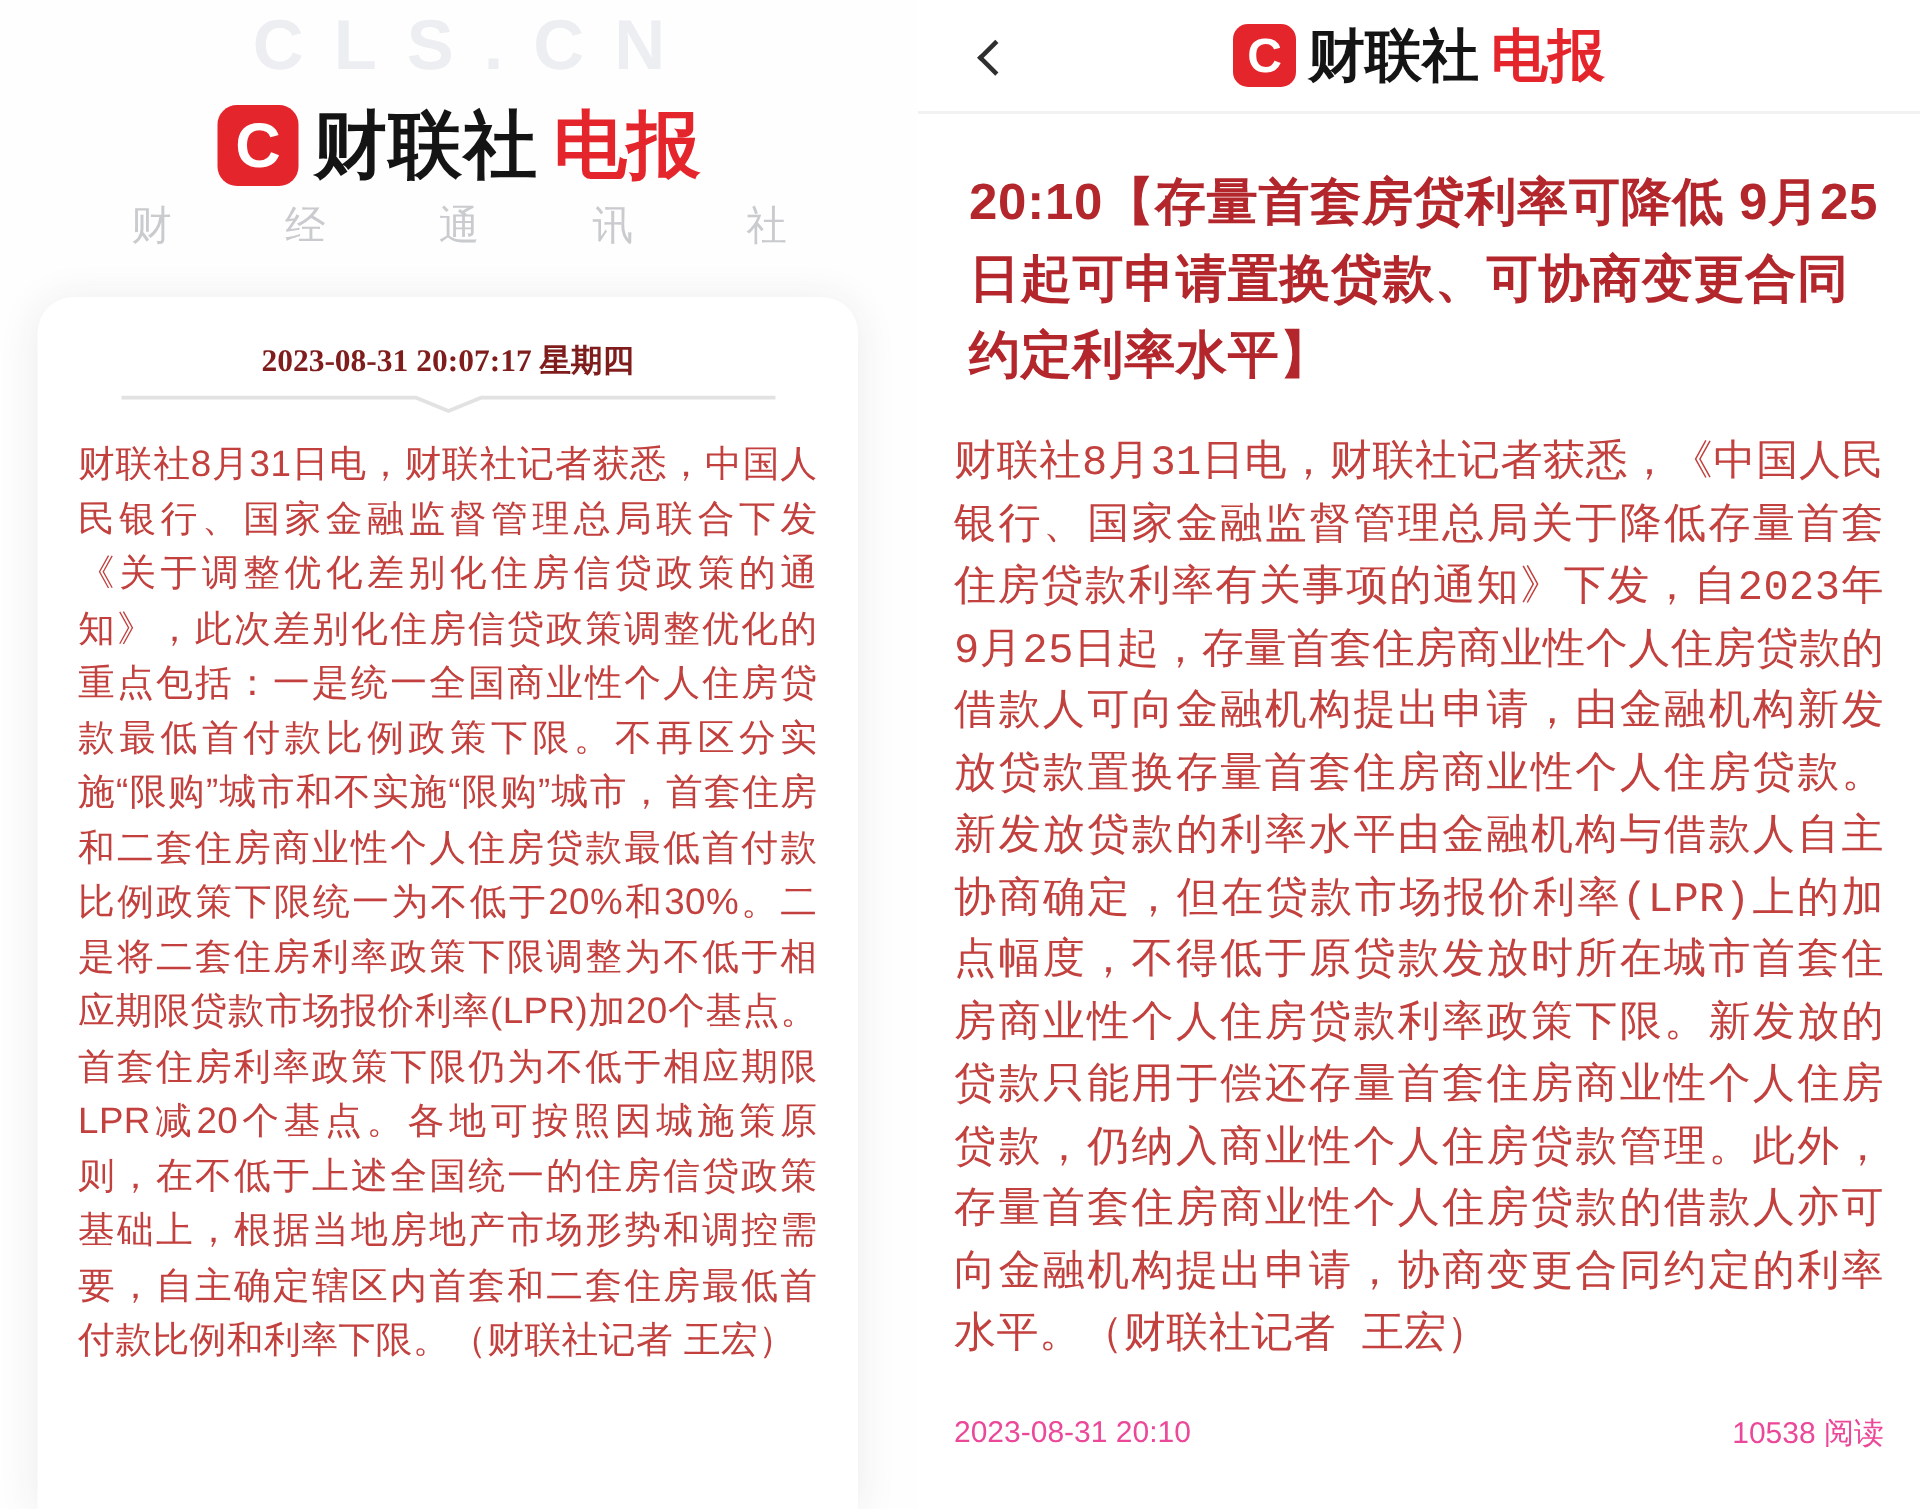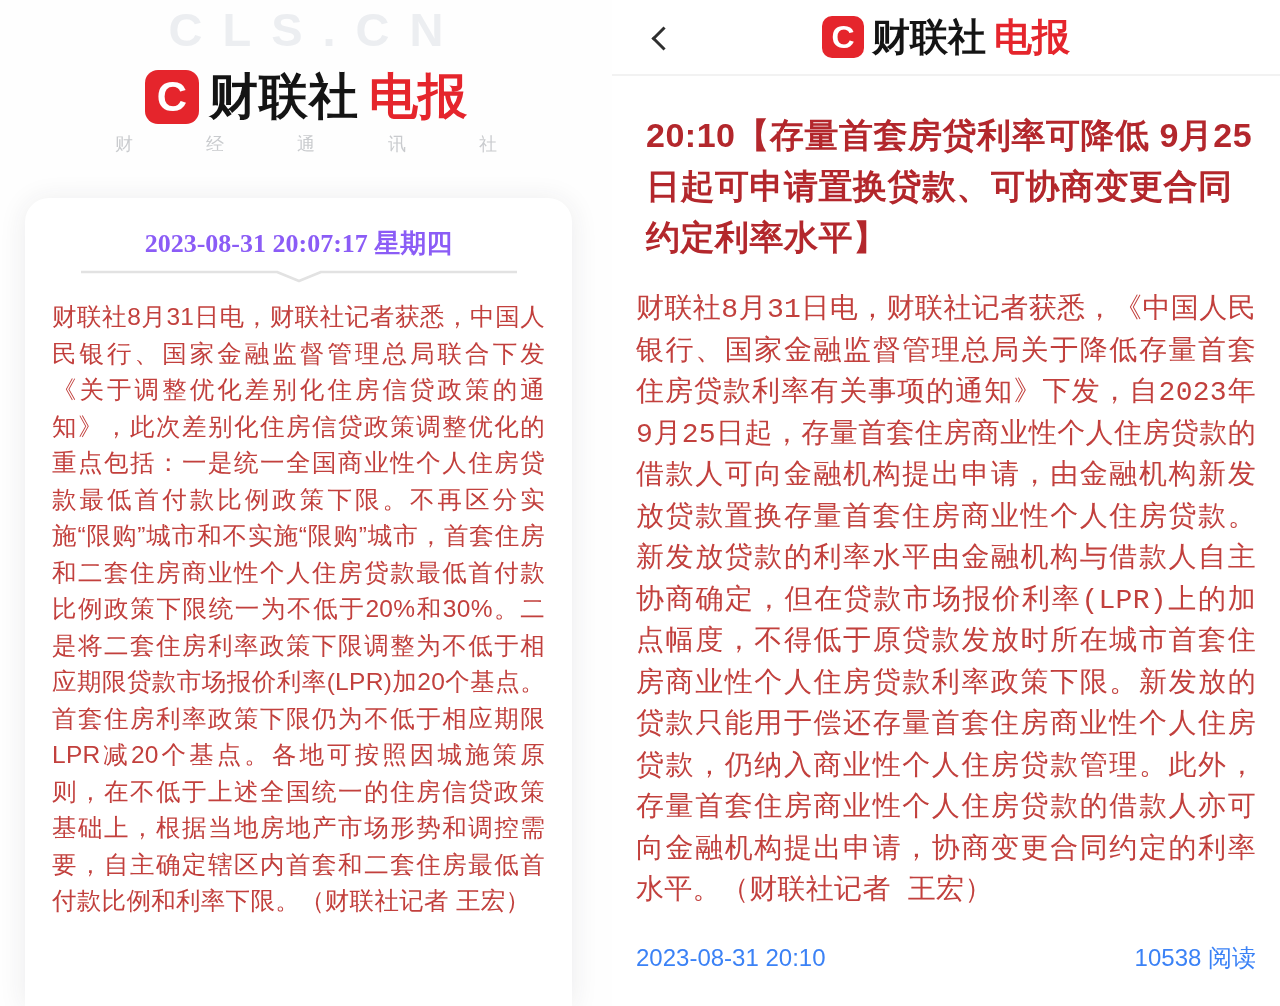--- a/index.html
+++ b/index.html
@@ -14,28 +14,28 @@
                color:#eceef1; }
   .logo-row { position:absolute; top:64px; left:0; width:100%;
               display:flex; justify-content:center; align-items:center; gap:10px; }
   .logo-icon { width:54px; height:54px; border-radius:13px;
                background:var(--brand-red,#e5252c); color:#fff;
                display:flex; align-items:center; justify-content:center;
                font-size:42px; font-weight:800; }
   .logo-black { font-size:49px; font-weight:900; color:#141414; letter-spacing:1px; }
   .logo-red   { font-size:49px; font-weight:900; color:var(--brand-red,#e5252c); }
   .slogan { position:absolute; top:132px; left:0; width:100%; text-align:center;
-            font-size:18px; color:#c9cbce; letter-spacing:34px; text-indent:34px; }
+            font-size:27px; color:#c9cbce; letter-spacing:34px; text-indent:34px; }
 
   .card { position:absolute; left:25px; top:198px; width:547px; height:808px;
           background:#fff; border-radius:24px 24px 0 0;
           box-shadow:0 2px 28px rgba(40,40,60,.09);
           padding:26px 27px 0 27px; }
   .card-date { text-align:center; font-family:"Liberation Serif", serif;
-               font-weight:700; font-size:26px; color:#8b5cf6; margin-top:2px; }
+               font-weight:700; font-size:21px; color:#7f1d1d; margin-top:2px; }
   .date-divider { display:block; margin:8px auto 0 auto; }
   .card-title { margin-top:20px; color:var(--title-red,#b3272c);
                 font-size:30px; font-weight:800; line-height:45px; letter-spacing:.5px; }
   .card-body { margin-top:14px; color:var(--body-red,#c2403d);
                font-size:24.5px; line-height:36.5px; text-align:justify; letter-spacing:.3px; }
 
   
   .right-panel { position:relative; width:668px; height:1006px; background:#ffffff; flex:none; }
   .r-header { position:relative; height:76px; border-bottom:2px solid #f2f2f2;
               display:flex; align-items:center; justify-content:center; }
@@ -51,21 +51,21 @@
   .r-logo-black { font-size:38px; font-weight:900; color:#141414; }
   .r-logo-red   { font-size:38px; font-weight:900; color:var(--brand-red,#e5252c); }
 
   .r-content { padding:34px 24px 0 24px; }
   .r-title { color:var(--title-red,#b3272c); font-size:34px; font-weight:800;
              line-height:51px; letter-spacing:.5px;margin-left:10px; }
   .r-body { margin-top:26px; color:var(--body-red,#c2403d);
             font-size:28px; line-height:41.5px; text-align:justify; letter-spacing:.3px;font-family:Liberation Mono, monospace; }
   .r-footer { position:absolute; left:24px; right:24px; top:942px;
               display:flex; justify-content:space-between; align-items:center;
-              font-size:24px; color:#3b82f6; }
+              font-size:20px; color:#ec4899; }
 </style>
 </head>
 <body>
 
 <div class="stage">
 
   <div class="left-panel">
     <div class="watermark">CLS.CN</div>
 
     <div class="logo-row">

